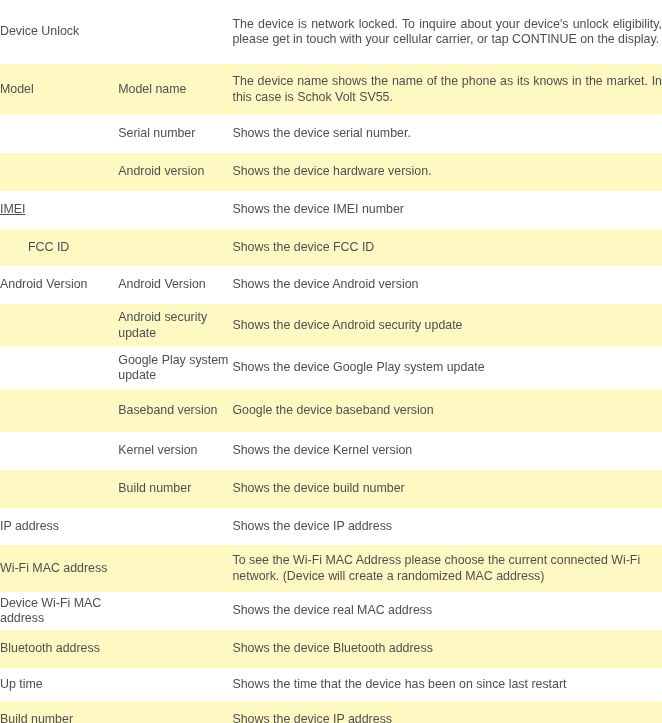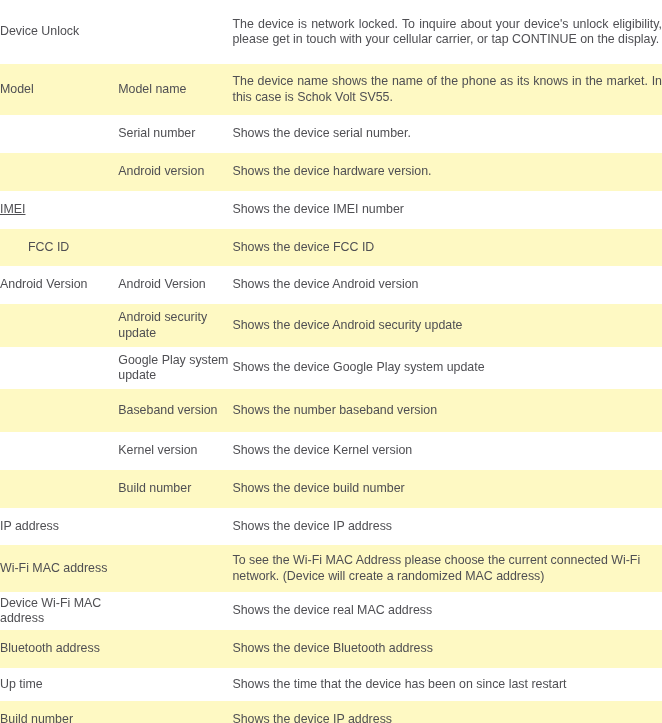--- a/index.html
+++ b/index.html
@@ -202,21 +202,21 @@
     </tr>
 
     <tr class="row-shaded">
       <td class="col-category">
         <span class="cell-text h-baseband" style="display:flex;align-items:center;"></span>
       </td>
       <td class="col-subitem">
         <span class="cell-text">Baseband version</span>
       </td>
       <td class="col-description">
-        <span>Shows the number baseband version</span>
+        <span>Google the device baseband version</span>
       </td>
     </tr>
 
     <tr class="row-plain">
       <td class="col-category">
         <span class="cell-text h-kernel" style="display:flex;align-items:center;"></span>
       </td>
       <td class="col-subitem">
         <span class="cell-text">Kernel version</span>
       </td>

